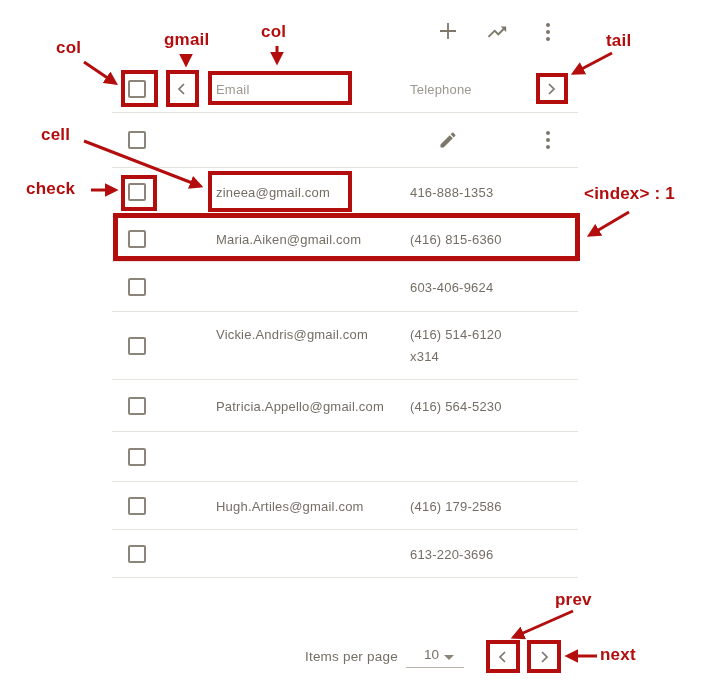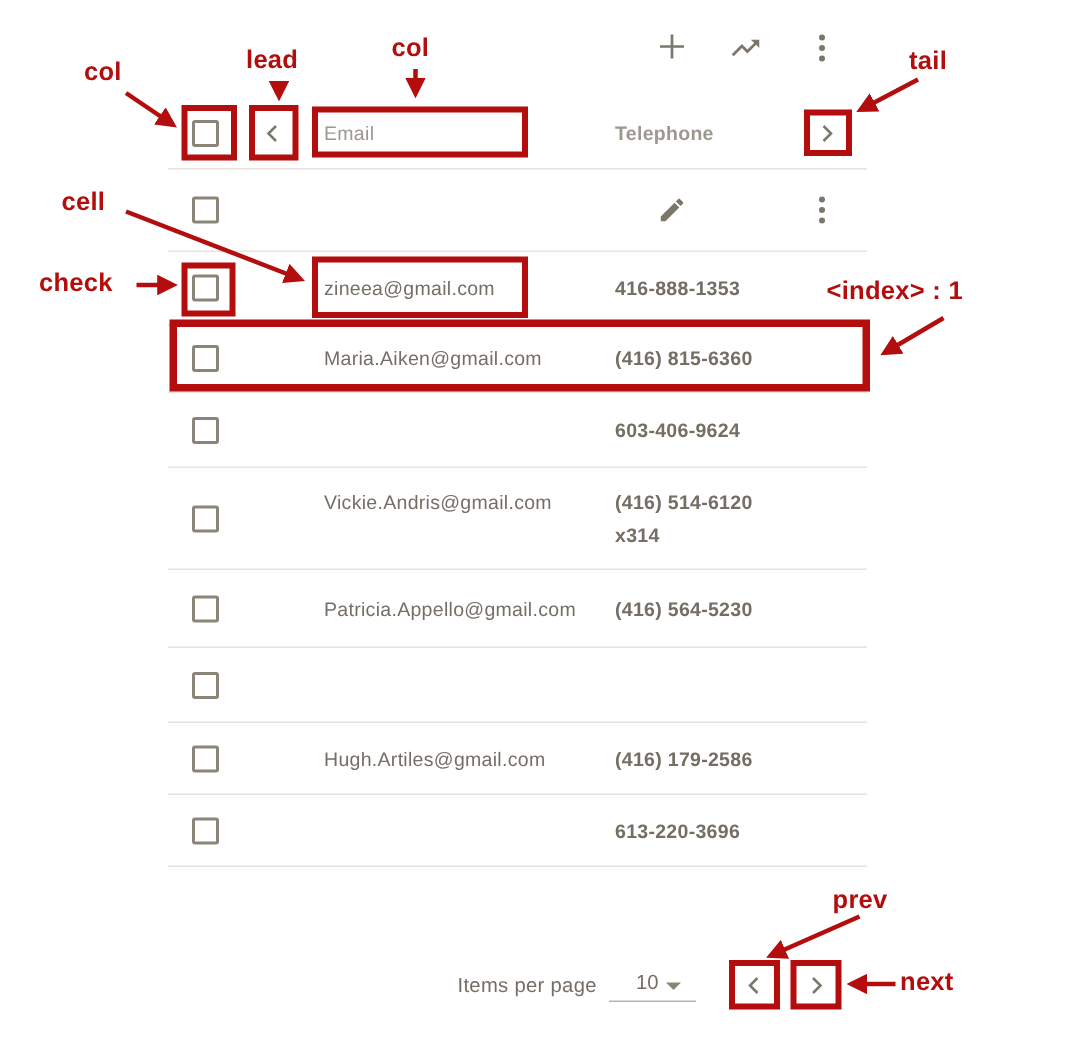--- a/index.html
+++ b/index.html
@@ -32,21 +32,21 @@
   .r4{top:314px;height:52px;}
   .r5{top:366px;height:50px;}
   .r6{top:416px;height:48px;}
   .r7{top:464px;height:48px;}
   .r8{top:512px;height:48px;}
 
   .cb{position:absolute;left:16px;top:50%;transform:translateY(-50%);
       width:18px;height:18px;border:2px solid var(--cb-border);border-radius:2px;background:#fff;cursor:pointer;}
   .cell{position:absolute;top:50%;transform:translateY(-50%);font-size:13px;color:var(--text);letter-spacing:.2px;white-space:nowrap;}
   .c-email{left:104px;}
-  .c-phone{left:298px;font-weight:bold;}
+  .c-phone{left:298px;}
   .r3 .cell{top:12px;transform:none;line-height:22px;}
   .phone2{display:block;}
   .hdr{color:var(--muted);}
   .chev{position:absolute;top:50%;transform:translateY(-50%);color:var(--icon);line-height:0;cursor:pointer;}
   .lead-chev{left:62px;}
   .tail-chev{left:431px;}
   .r-action .icon-btn{top:50%;transform:translateY(-50%);}
 
   
   .foot-label{position:absolute;font-size:13.5px;color:var(--text);letter-spacing:.2px;}
@@ -181,26 +181,26 @@
   <div class="rbox" style="left:166px;top:70px;width:33px;height:37px;"></div>
   <div class="rbox" style="left:208px;top:71px;width:144px;height:34px;"></div>
   <div class="rbox" style="left:536px;top:73px;width:32px;height:31px;"></div>
   <div class="rbox" style="left:208px;top:171px;width:144px;height:41px;"></div>
   <div class="rbox" style="left:121px;top:175px;width:36px;height:36px;"></div>
   <div class="rbox thick" style="left:113px;top:213px;width:467px;height:48px;"></div>
   <div class="rbox" style="left:486px;top:640px;width:34px;height:33px;"></div>
   <div class="rbox" style="left:527px;top:640px;width:34px;height:33px;"></div>
 
   <span class="ann" style="left:56px;top:38px;">col</span>
-  <span class="ann" style="left:164px;top:30px;">lead</span>
+  <span class="ann" style="left:164px;top:30px;">gmail</span>
   <span class="ann" style="left:261px;top:22px;">col</span>
   <span class="ann" style="left:606px;top:31px;">tail</span>
   <span class="ann" style="left:41px;top:125px;">cell</span>
   <span class="ann" style="left:26px;top:179px;">check</span>
-  <span class="ann" style="left:551px;top:184px;">&lt;index&gt; : 1</span>
+  <span class="ann" style="left:584px;top:184px;">&lt;index&gt; : 1</span>
   <span class="ann" style="left:555px;top:590px;">prev</span>
   <span class="ann" style="left:600px;top:645px;">next</span>
 
   <svg id="arrows">
     <defs>
       <marker id="ah" markerWidth="4.6" markerHeight="4.6" refX="3.4" refY="2.3" orient="auto">
         <path d="M0,0 L4.6,2.3 L0,4.6 z" fill="#b30d0d"></path>
       </marker>
     </defs>
     <g stroke="#b30d0d" stroke-width="3" fill="none">

